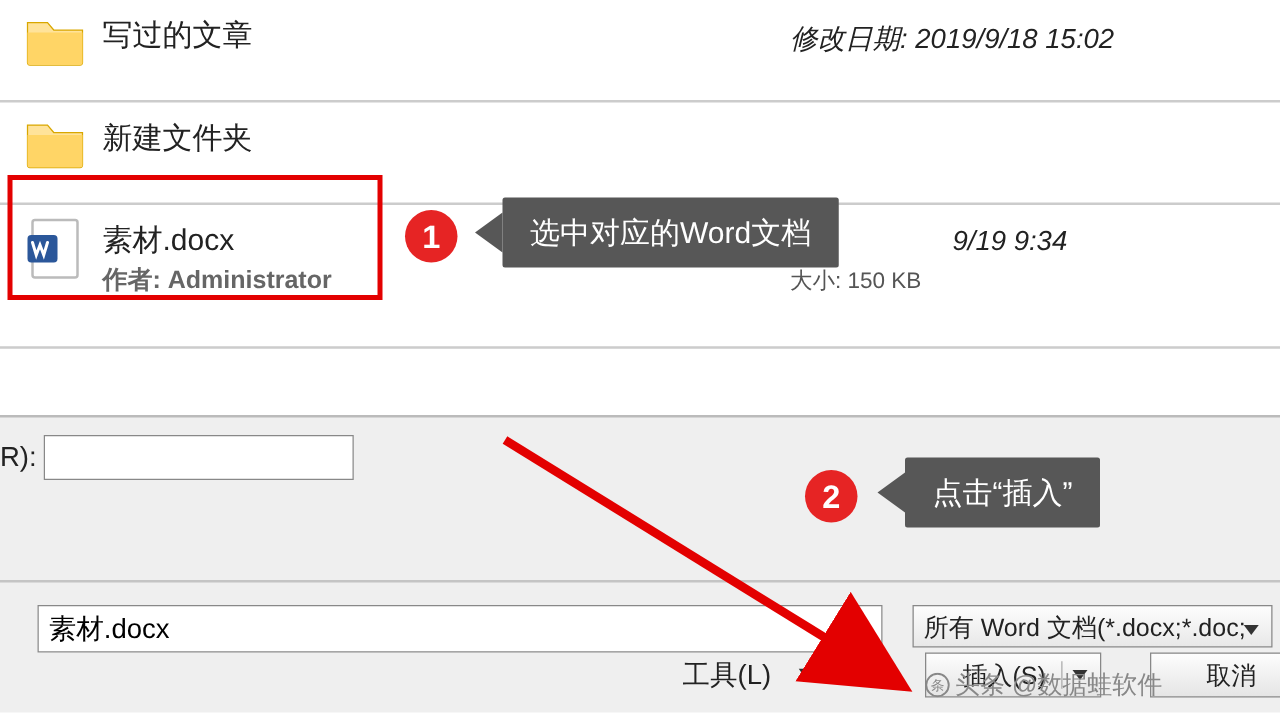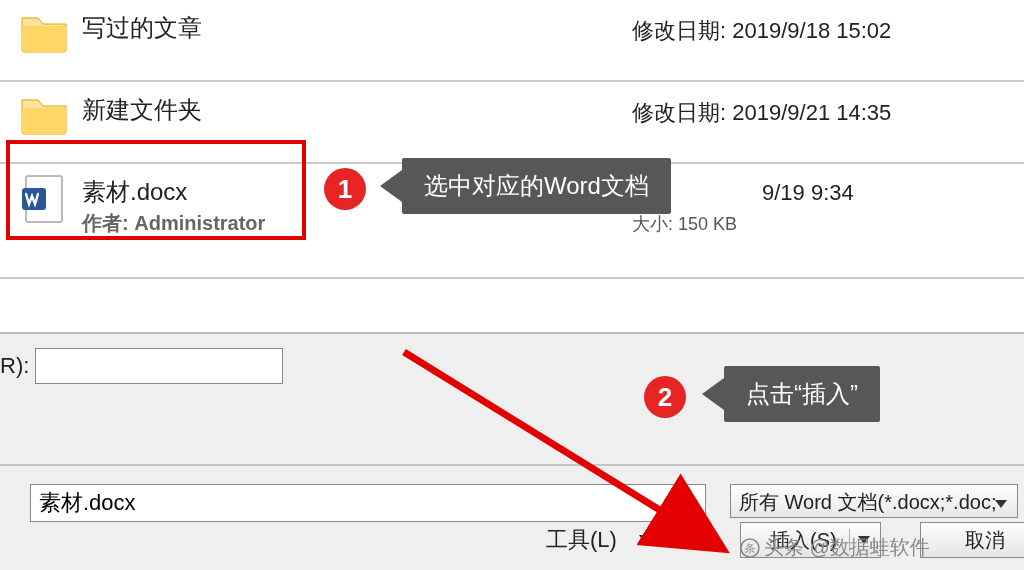--- a/index.html
+++ b/index.html
@@ -35,20 +35,21 @@
   }
   .file-name {
     font-size: 24px;
     margin-top: 2px;
   }
   .file-meta-right {
     position: absolute;
     left: 632px;
     top: 16px;
     font-size: 22px;
+    font-style: italic;
   }
   .file-meta-right2 {
     position: absolute;
     left: 632px;
     top: 48px;
     font-size: 18px;
     color: #555;
   }
   .file-sub {
     font-size: 20px;
@@ -275,23 +276,20 @@
   <div class="file-row">
     <div class="file-icon">
       <svg class="folder-svg" viewBox="0 0 48 44">
         <path d="M2 8h16l5 6h23v26a2 2 0 0 1-2 2H4a2 2 0 0 1-2-2V8z" fill="#ffe39a" stroke="#d9a700" stroke-width="1"></path>
         <path d="M2 16h44v24a2 2 0 0 1-2 2H4a2 2 0 0 1-2-2V16z" fill="#ffd566"></path>
       </svg>
     </div>
     <div>
       <div class="file-name">新建文件夹</div>
     </div>
-    <div class="file-meta-right">
-      <span>修改日期:</span> <span>2019/9/21 14:35</span>
-    </div>
   </div>
 
   <div class="file-row" style="border-bottom:2px solid #ccc; padding-bottom:40px;">
     <div class="file-icon">
       <svg class="word-svg" viewBox="0 0 46 50">
         <rect x="6" y="2" width="36" height="46" rx="2" fill="#fff" stroke="#bbb" stroke-width="2"></rect>
         <rect x="2" y="14" width="24" height="22" rx="3" fill="#2b579a"></rect>
         <path d="M6 20l3 10 3-8 3 8 3-10" stroke="#fff" stroke-width="2.4" fill="none" stroke-linecap="round"></path>
       </svg>
     </div>

